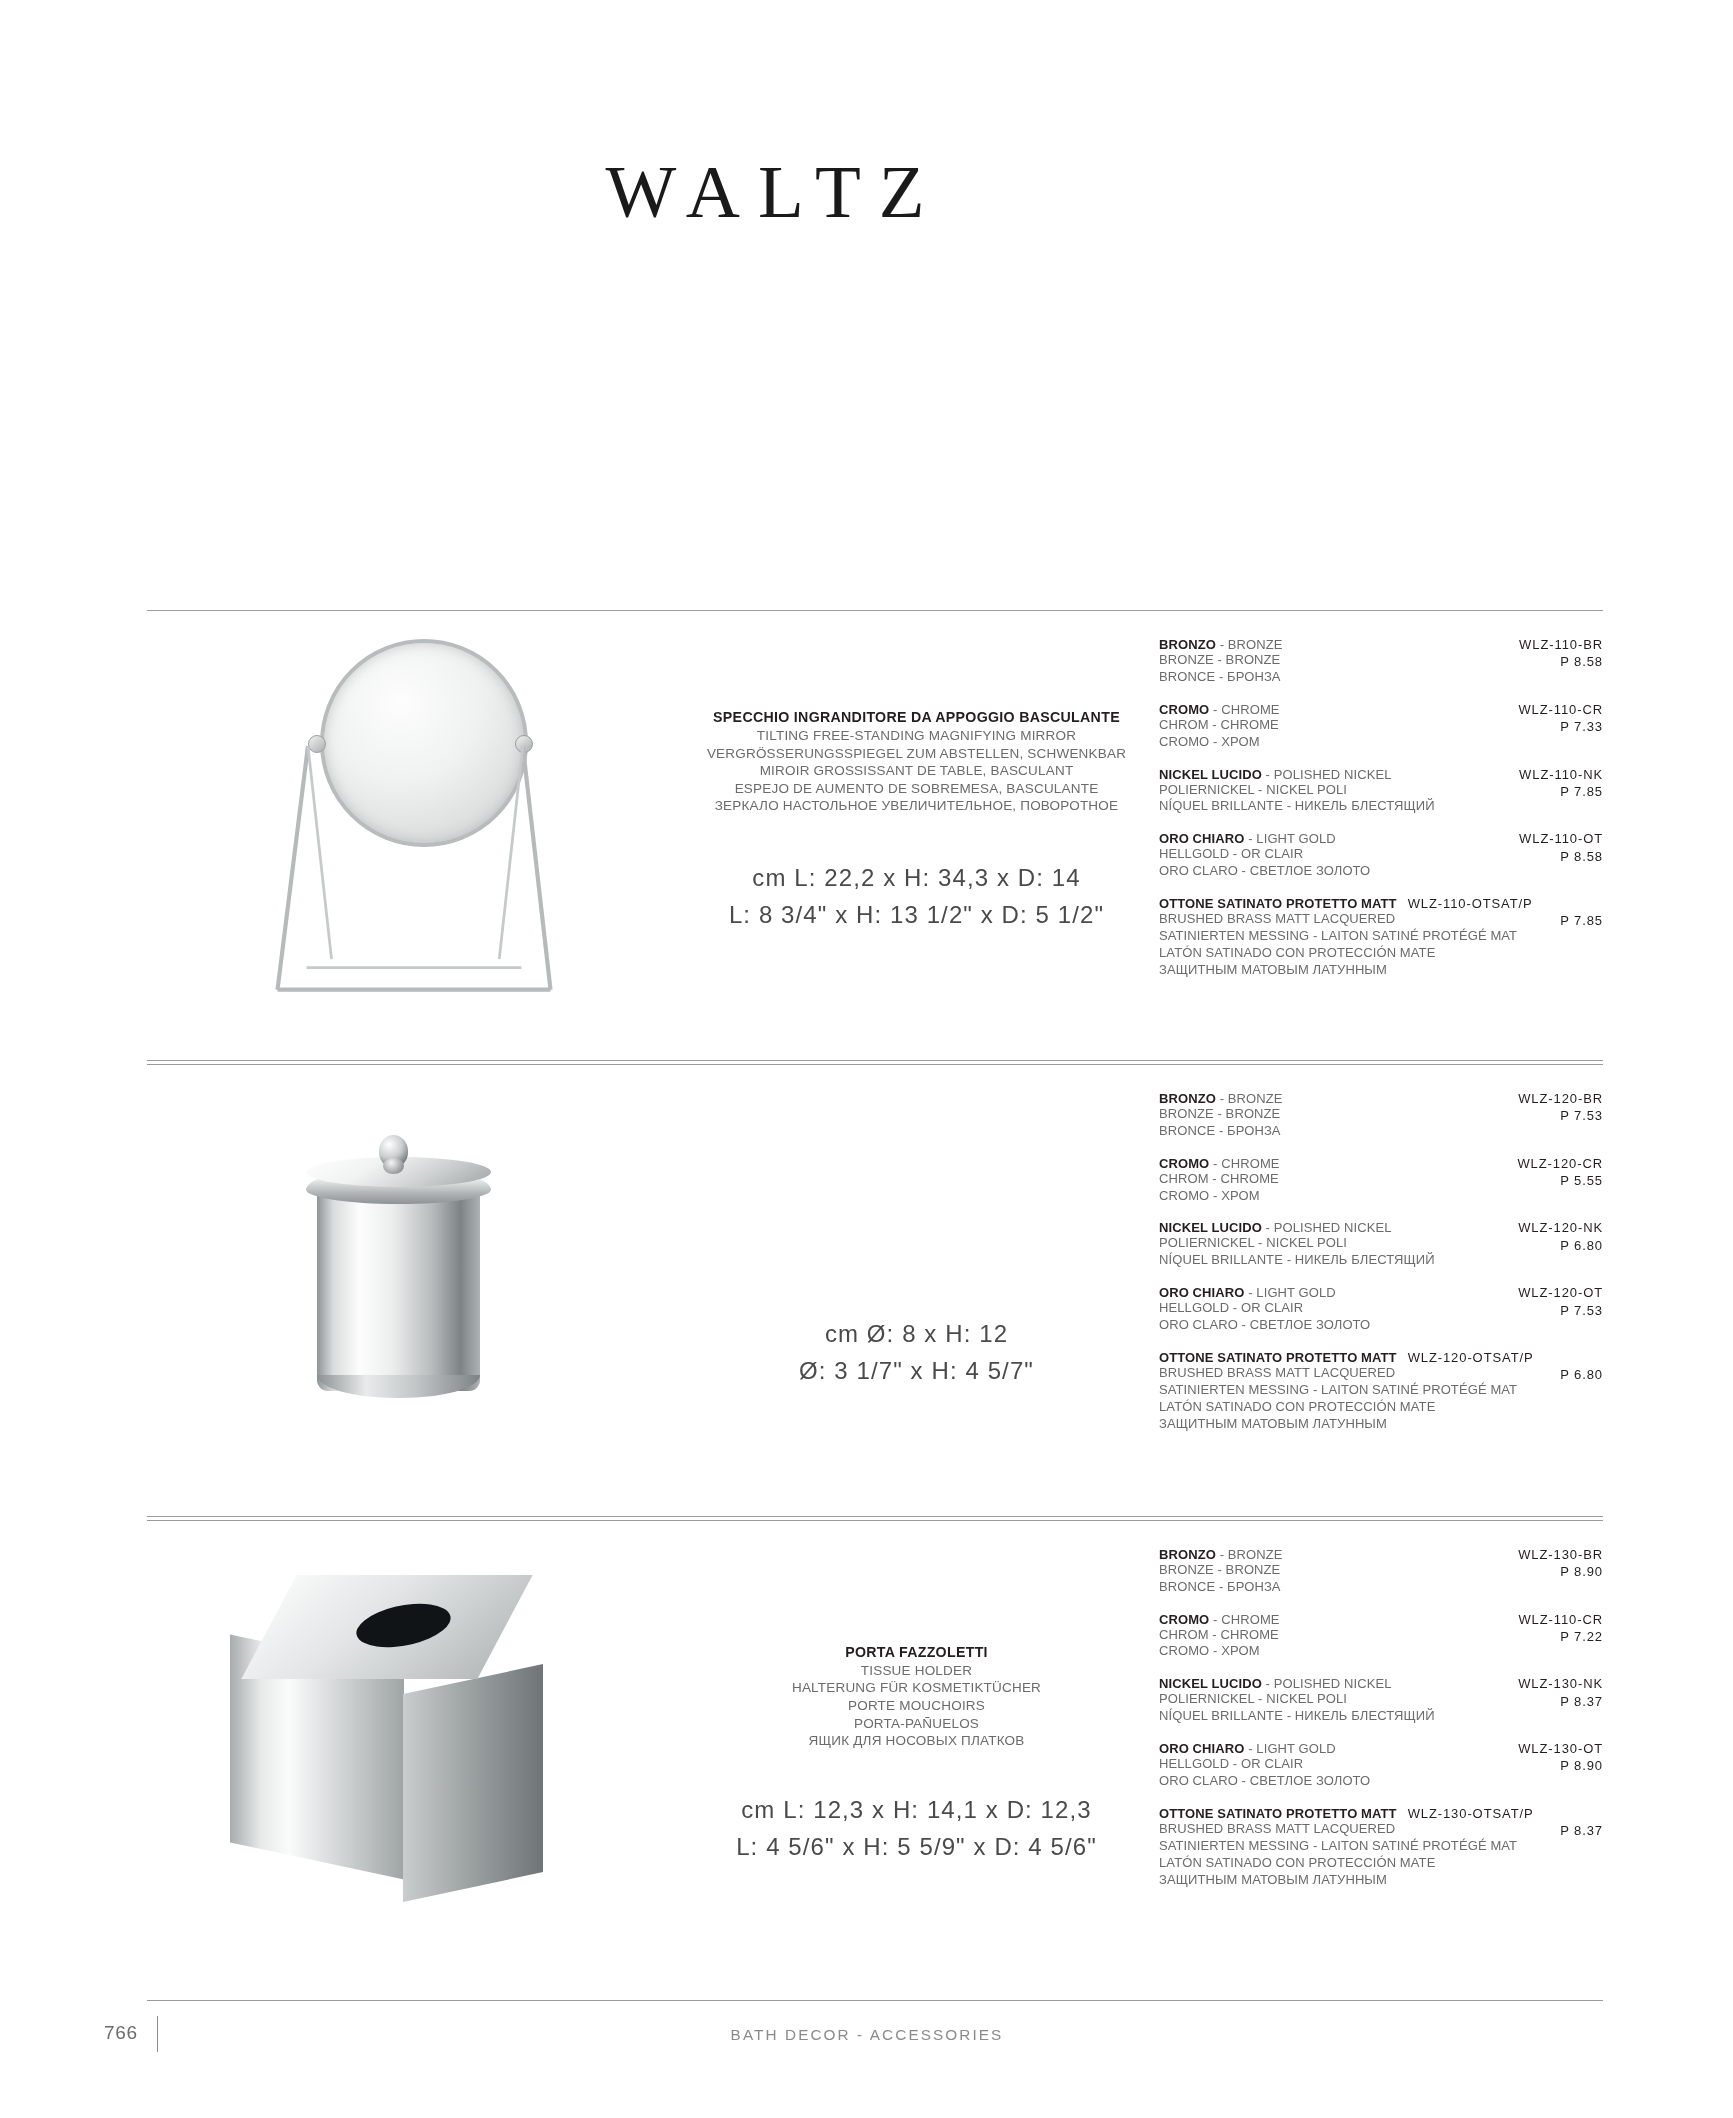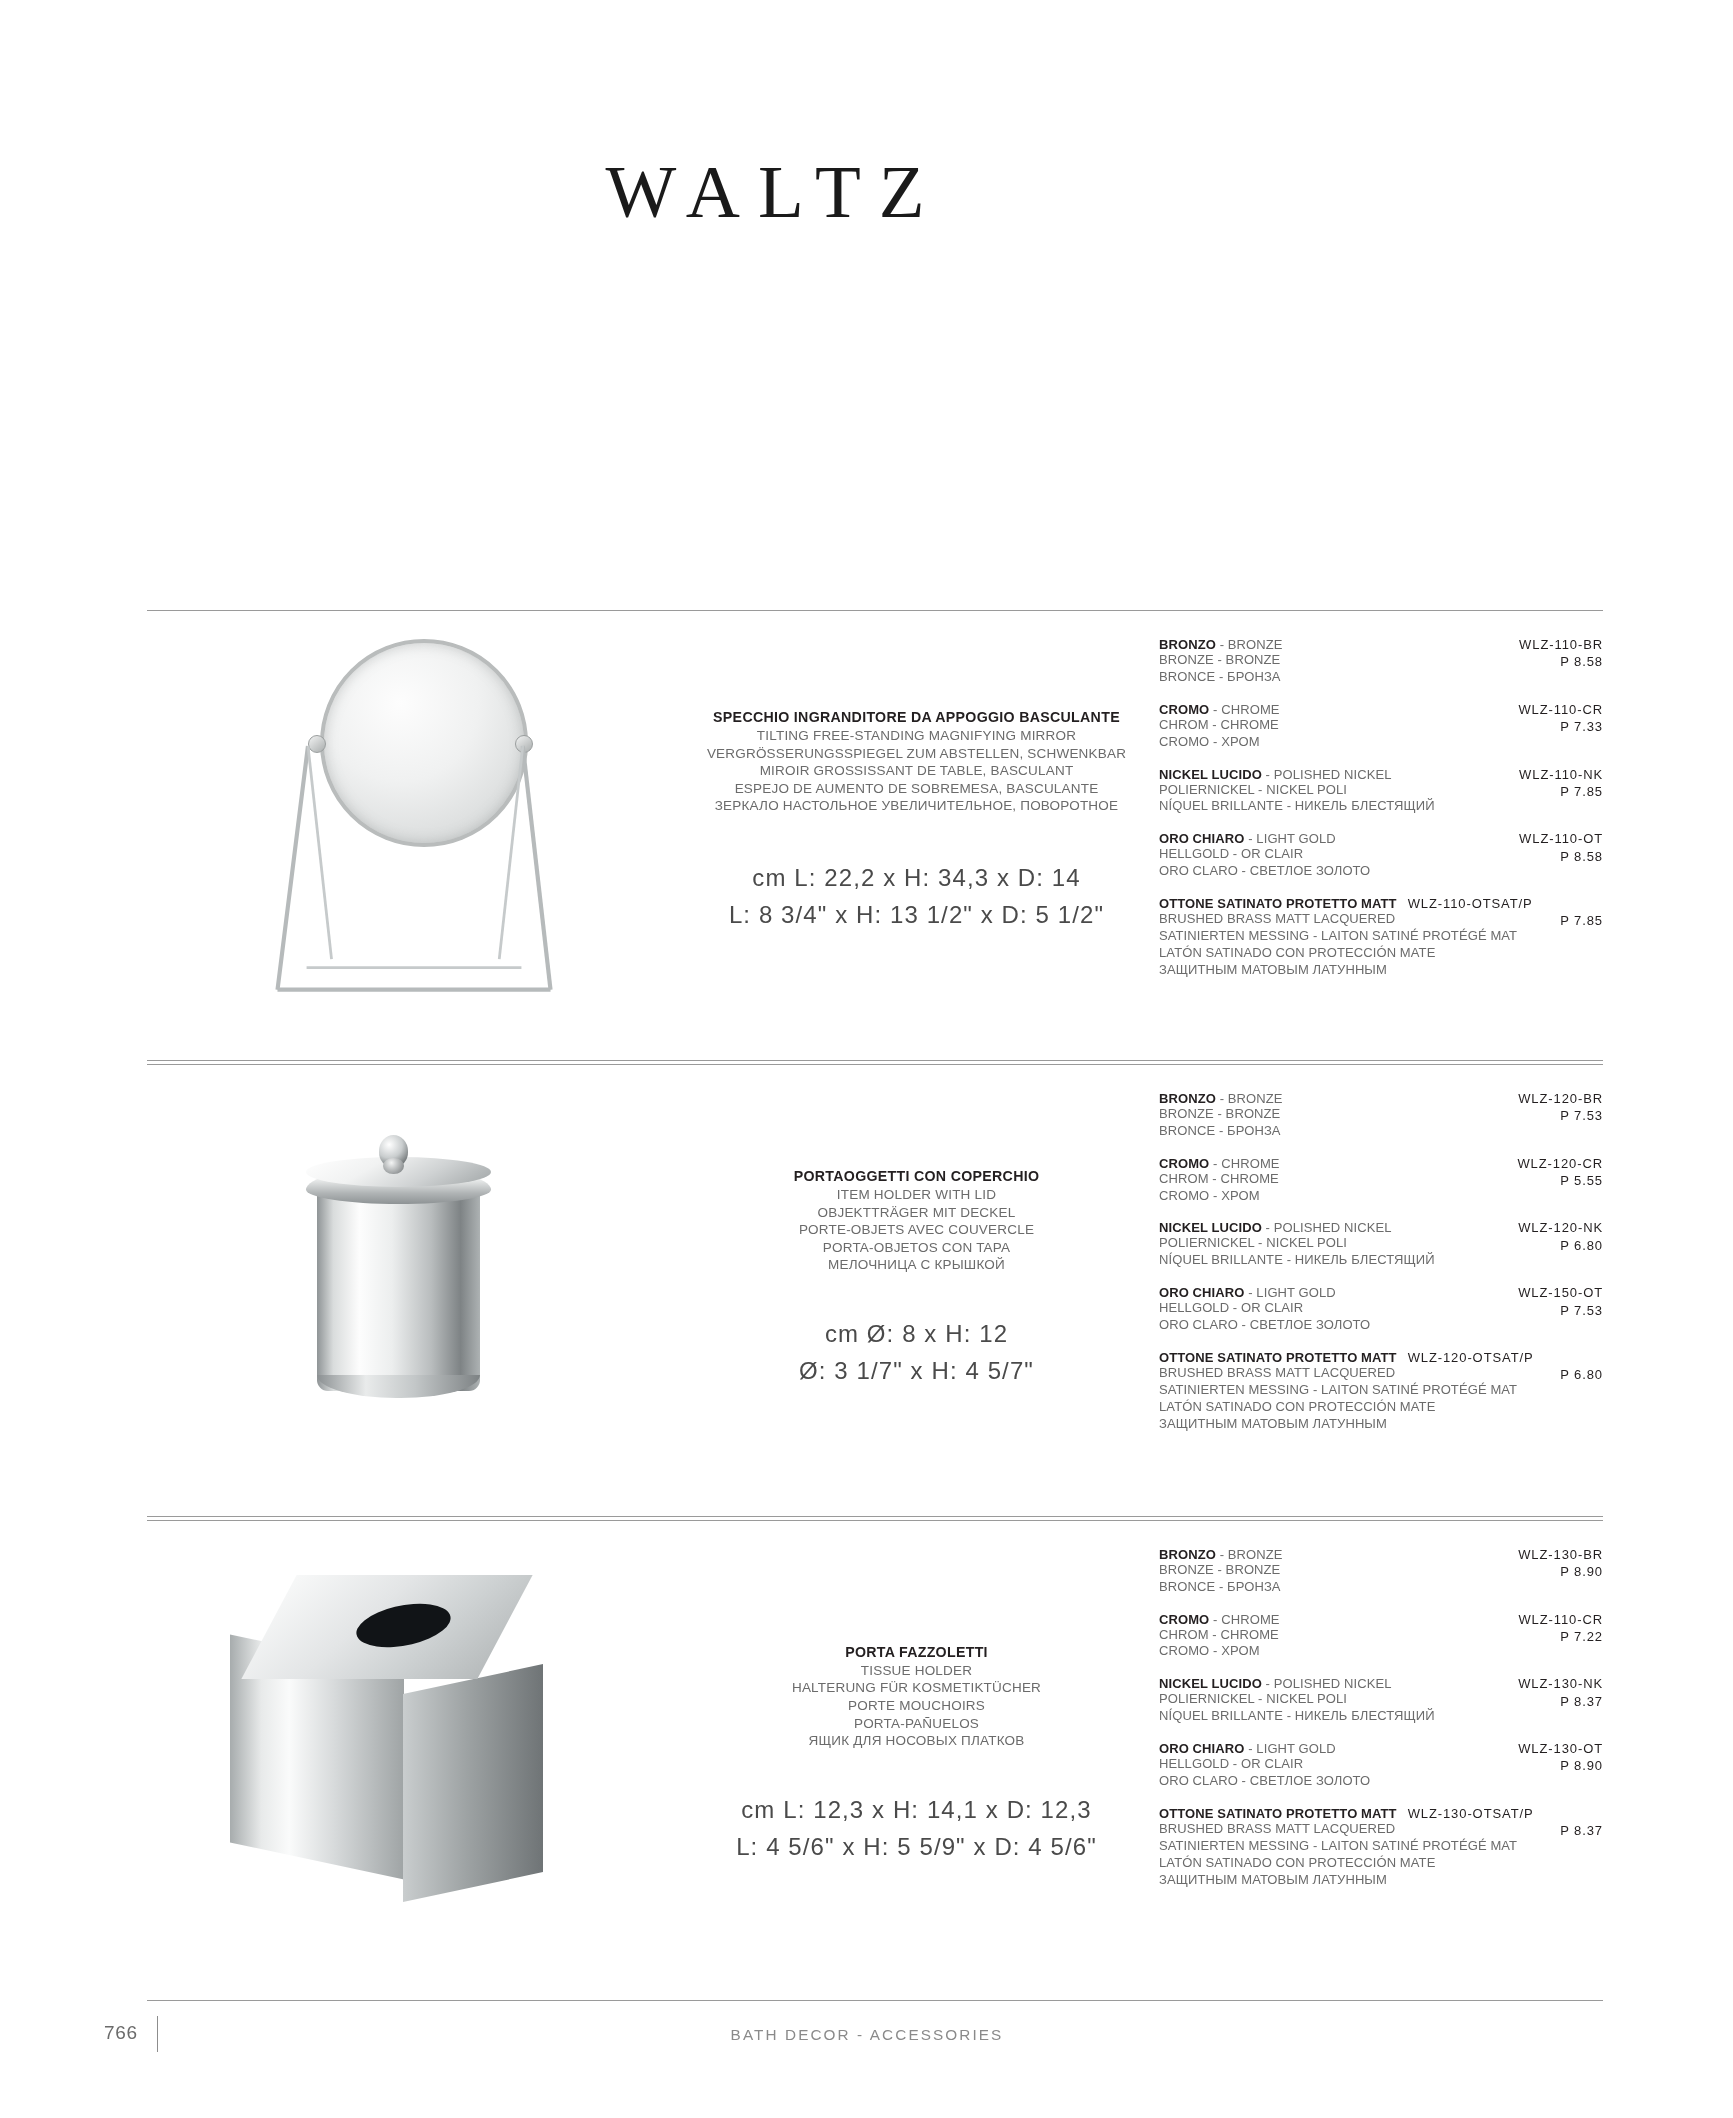--- a/index.html
+++ b/index.html
@@ -350,28 +350,20 @@
         <div class="jar-body"></div>
         <div class="jar-bottom"></div>
         <div class="jar-lid"></div>
         <div class="jar-lid-top"></div>
         <div class="jar-knob"></div>
         <div class="jar-knob2"></div>
       </div>
     </div>
 
     <div class="desc-col">
-      <div class="desc-block" style="top:103px;">
-        <div class="desc-title">PORTAOGGETTI CON COPERCHIO</div>
-        <div class="desc-line">ITEM HOLDER WITH LID</div>
-        <div class="desc-line">OBJEKTTRÄGER MIT DECKEL</div>
-        <div class="desc-line">PORTE-OBJETS AVEC COUVERCLE</div>
-        <div class="desc-line">PORTA-OBJETOS CON TAPA</div>
-        <div class="desc-line">МЕЛОЧНИЦА С КРЫШКОЙ</div>
-      </div>
       <div class="desc-block" style="top:250px;">
         <div class="dims">cm Ø: 8 x H: 12</div>
         <div class="dims">Ø: 3 1/7" x H: 4 5/7"</div>
       </div>
     </div>
 
     <div class="fin-col">
 
       <div class="fin-group">
         <div class="fin-head"><b>BRONZO</b> - <span>BRONZE</span></div>
@@ -394,21 +386,21 @@
         <div class="fin-sub">POLIERNICKEL - NICKEL POLI</div>
         <div class="fin-sub">NÍQUEL BRILLANTE - НИКЕЛЬ БЛЕСТЯЩИЙ</div>
         <div class="fin-code">WLZ-120-NK</div>
         <div class="fin-price">P 6.80</div>
       </div>
 
       <div class="fin-group">
         <div class="fin-head"><b>ORO CHIARO</b> - <span>LIGHT GOLD</span></div>
         <div class="fin-sub">HELLGOLD - OR CLAIR</div>
         <div class="fin-sub">ORO CLARO - СВЕТЛОЕ ЗОЛОТО</div>
-        <div class="fin-code">WLZ-150-OT</div>
+        <div class="fin-code">WLZ-120-OT</div>
         <div class="fin-price">P 7.53</div>
       </div>
 
       <div class="fin-group wide">
         <div class="fin-head"><b>OTTONE SATINATO PROTETTO MATT</b><span class="fin-code">WLZ-120-OTSAT/P</span></div>
         <div class="fin-sub">BRUSHED BRASS MATT LACQUERED</div>
         <div class="fin-sub">SATINIERTEN MESSING - LAITON SATINÉ PROTÉGÉ MAT</div>
         <div class="fin-sub">LATÓN SATINADO CON PROTECCIÓN MATE</div>
         <div class="fin-sub">ЗАЩИТНЫМ МАТОВЫМ ЛАТУННЫМ</div>
         <div class="fin-price">P 6.80</div>

